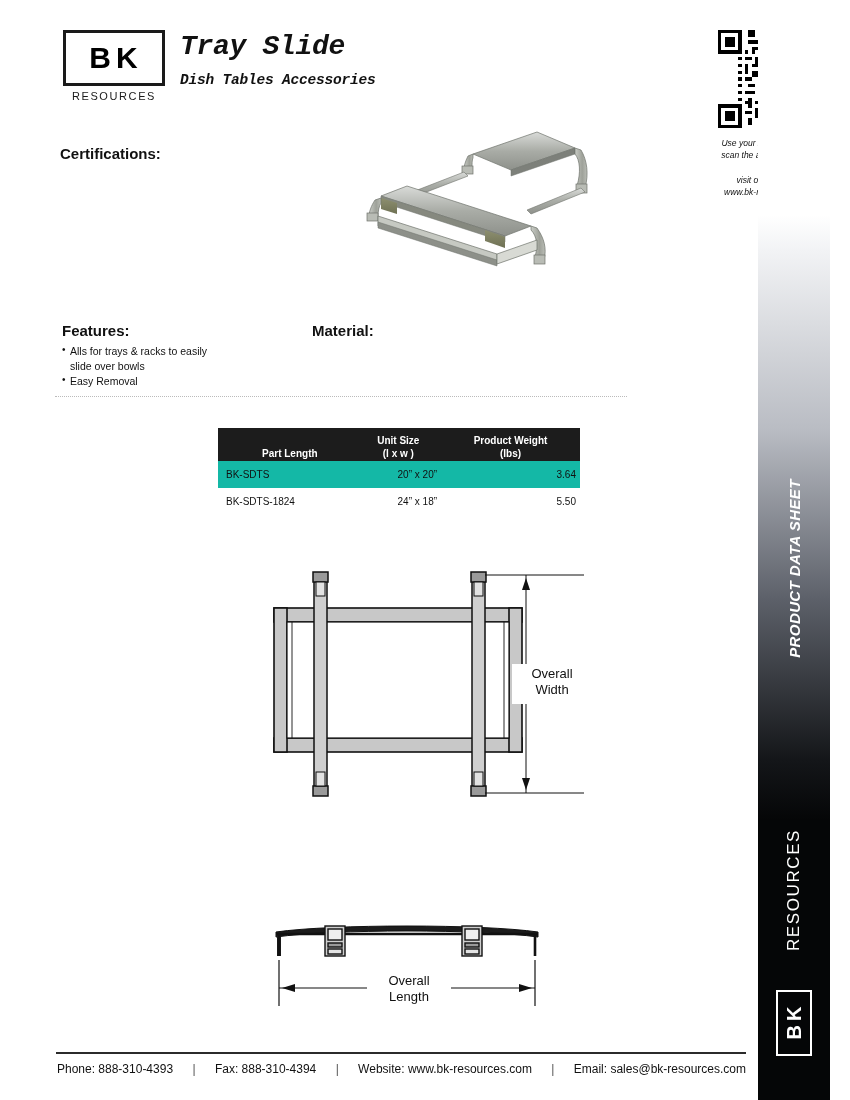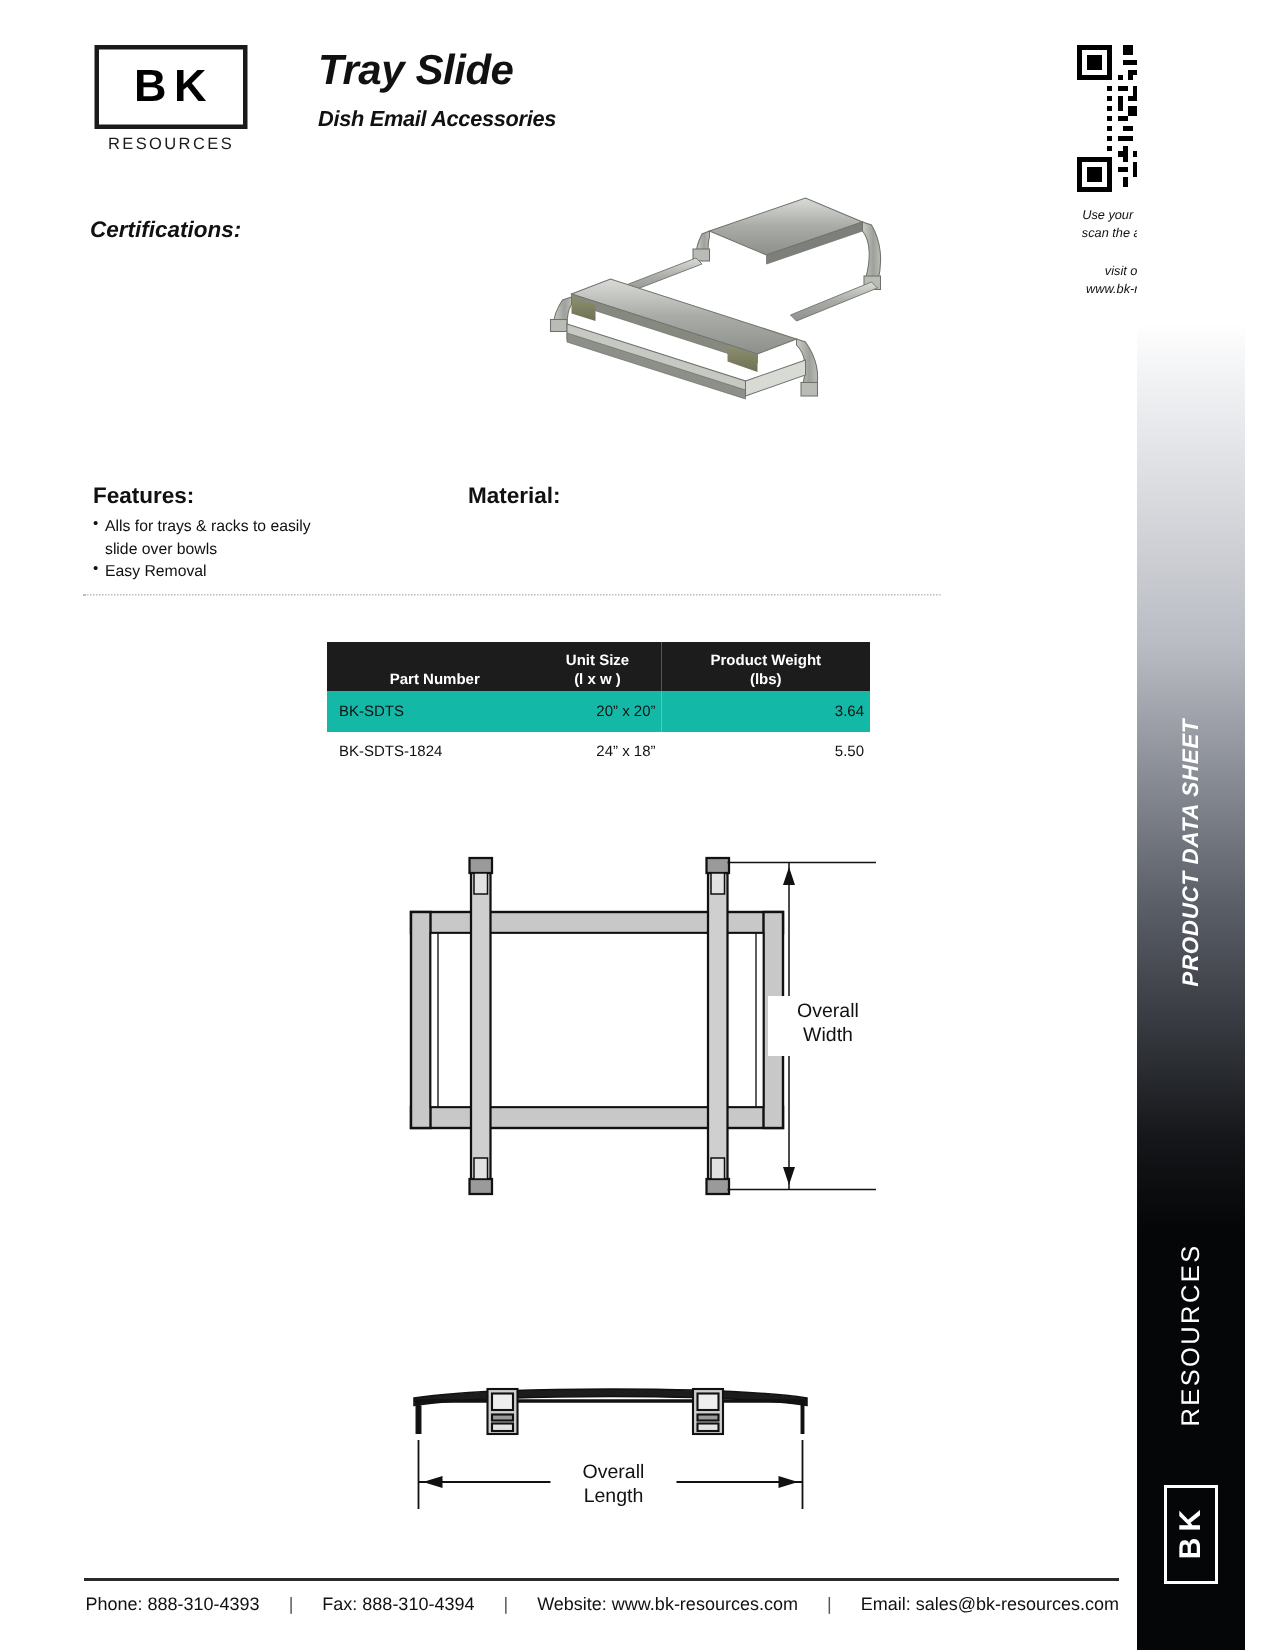--- a/index.html
+++ b/index.html
@@ -24,42 +24,42 @@
   .bk-box span {
     font-weight: bold; font-size: 30px; letter-spacing: 5px;
     font-family: "Liberation Sans", sans-serif; line-height: 1;
     padding-left: 4px;
   }
   .bk-sub {
     margin-top: 4px; font-size: 11px; letter-spacing: 1.6px;
     font-family: "Liberation Sans", sans-serif; color: #1a1a1a;
   }
 
-  .title-block { position: absolute; left: 212px; top: 32px; }
+  .title-block { position: absolute; left: 180px; top: 32px; font-family: Liberation Mono, monospace; }
   .title-main {
     font-size: 28px; font-weight: bold; font-style: italic;
     letter-spacing: -0.3px; color: #111; line-height: 1.1;
   }
   .title-sub {
     margin-top: 9px; font-size: 14.5px; font-weight: bold; font-style: italic;
     color: #111; letter-spacing: -0.2px;
   }
 
   
   .qr-block { position: absolute; left: 718px; top: 30px; width: 100px; text-align: center; }
   .qr-code { width: 98px; height: 98px; display: block; }
   .qr-caption {
     margin-top: 9px; font-size: 8.5px; font-style: italic; line-height: 1.45;
     color: #111;
   }
 
   
   .cert-head {
     position: absolute; left: 60px; top: 145px;
-    font-size: 15px; font-weight: bold; font-style: italic; color: #111;
+    font-size: 15px; font-weight: bold; color: #111;
   }
 
   
   .product-photo { position: absolute; left: 345px; top: 118px; width: 320px; height: 175px; }
 
   
   .col-features { position: absolute; left: 62px; top: 322px; width: 240px; }
   .col-material { position: absolute; left: 312px; top: 322px; width: 240px; }
   .col-head {
     font-size: 15px; font-weight: bold; color: #111;
@@ -154,21 +154,21 @@
 
   <div class="bk-logo">
     <div class="bk-box">
       <span>BK</span>
     </div>
     <div class="bk-sub">RESOURCES</div>
   </div>
 
   <div class="title-block">
     <div class="title-main">Tray Slide</div>
-    <div class="title-sub">Dish Email Accessories</div>
+    <div class="title-sub">Dish Tables Accessories</div>
   </div>
 </div>
 
 <div class="qr-block">
   <svg class="qr-code" viewBox="0 0 29 29" shape-rendering="crispEdges">
     <rect width="29" height="29" fill="#ffffff"></rect>
     <g fill="#000000">
 
       <rect x="0" y="0" width="7" height="1"></rect>
         <rect x="0" y="6" width="7" height="1"></rect>
@@ -350,21 +350,21 @@
 <div class="col-material">
   <div class="col-head">Material:</div>
 </div>
 
 <div class="dotted-divider"></div>
 
 <table class="spec-table">
   <thead>
     <tr>
       <th class="c-part">
-        <span class="hl2">Part Number</span>
+        <span class="hl2">Part Length</span>
       </th>
       <th>
         <span>Unit Size</span>
         <span class="hl2">(l x w )</span>
       </th>
       <th>
         <span>Product Weight</span>
         <span class="hl2">(lbs)</span>
       </th>
     </tr>

